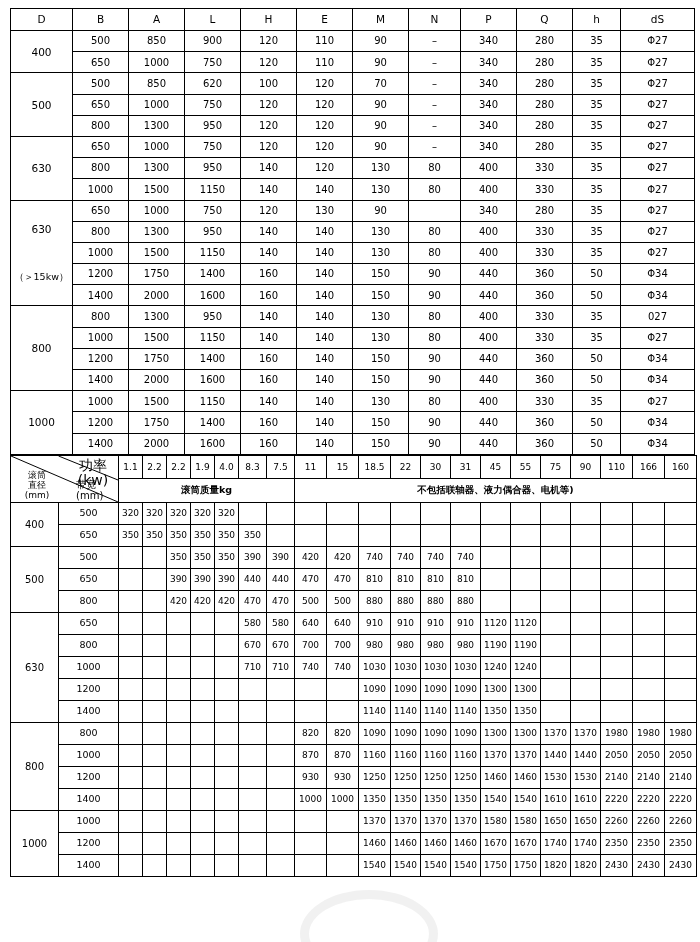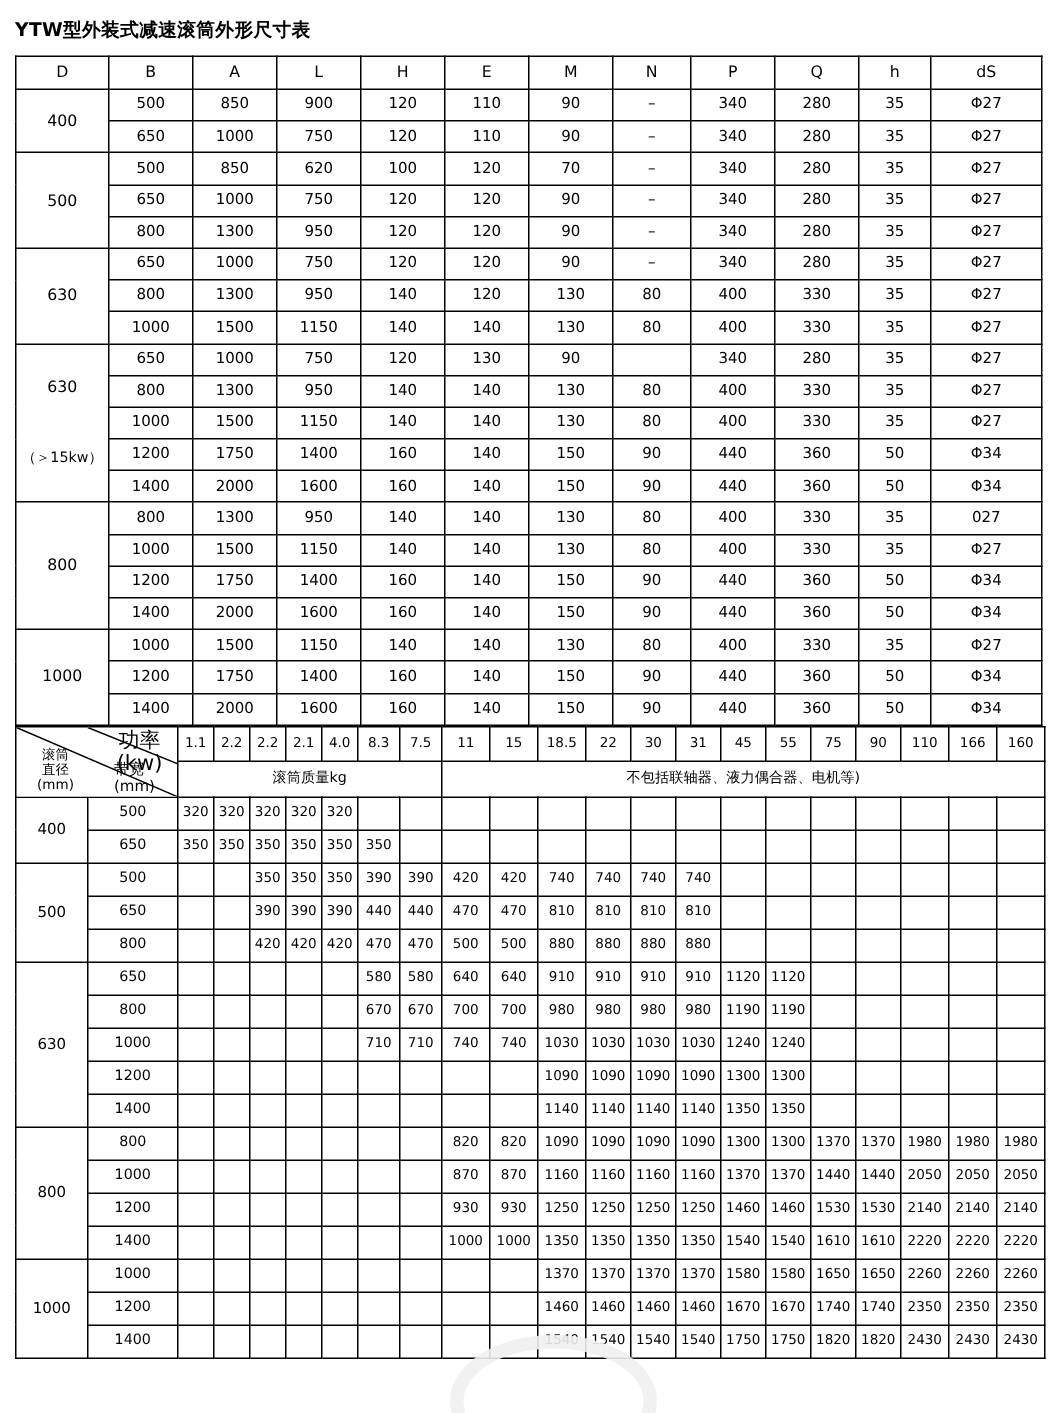--- a/index.html
+++ b/index.html
@@ -105,20 +105,21 @@
     position: absolute;
     right: 3px;
     top: 2px;
     width: 44px;
     font-size: 14px;
     line-height: 1.1;
     text-align: center;
   }
   #mass-table .grp-label {
     font-size: 9.5px;
+    font-weight: bold;
   }
   #mass-table .dia-cell {
     font-size: 10px;
   }
   #mass-table .bw-cell {
     font-size: 9.5px;
   }
   .watermark {
     position: absolute;
     left: 300px;
@@ -128,21 +129,20 @@
     border: 9px solid #f0f0f0;
     border-radius: 50%;
     opacity: 0.9;
   }
 </style>
 </head>
 <body>
 
 <div class="page">
 
-  <h2 class="section-title">YTW型外装式减速滚筒外形尺寸表</h2>
 
   <table id="dim-table">
     <colgroup>
       <col style="width:62px">
       <col style="width:56px">
       <col style="width:56px">
       <col style="width:56px">
       <col style="width:56px">
       <col style="width:56px">
       <col style="width:56px">
@@ -473,21 +473,21 @@
                 <line x1="48" y1="0" x2="108" y2="24" stroke="#000" stroke-width="1"></line>
               </svg>
             </div>
             <div class="lbl-dia">滚筒<br>直径<br>(mm)</div>
             <div class="lbl-width">带宽<br>(mm)</div>
             <div class="lbl-power">功率<br>(kw)</div>
           </th>
           <th>1.1</th>
           <th>2.2</th>
           <th>2.2</th>
-          <th>2.1</th>
+          <th>1.9</th>
           <th>4.0</th>
           <th>8.3</th>
           <th>7.5</th>
           <th>11</th>
           <th>15</th>
           <th>18.5</th>
           <th>22</th>
           <th>30</th>
           <th>31</th>
           <th>45</th>

